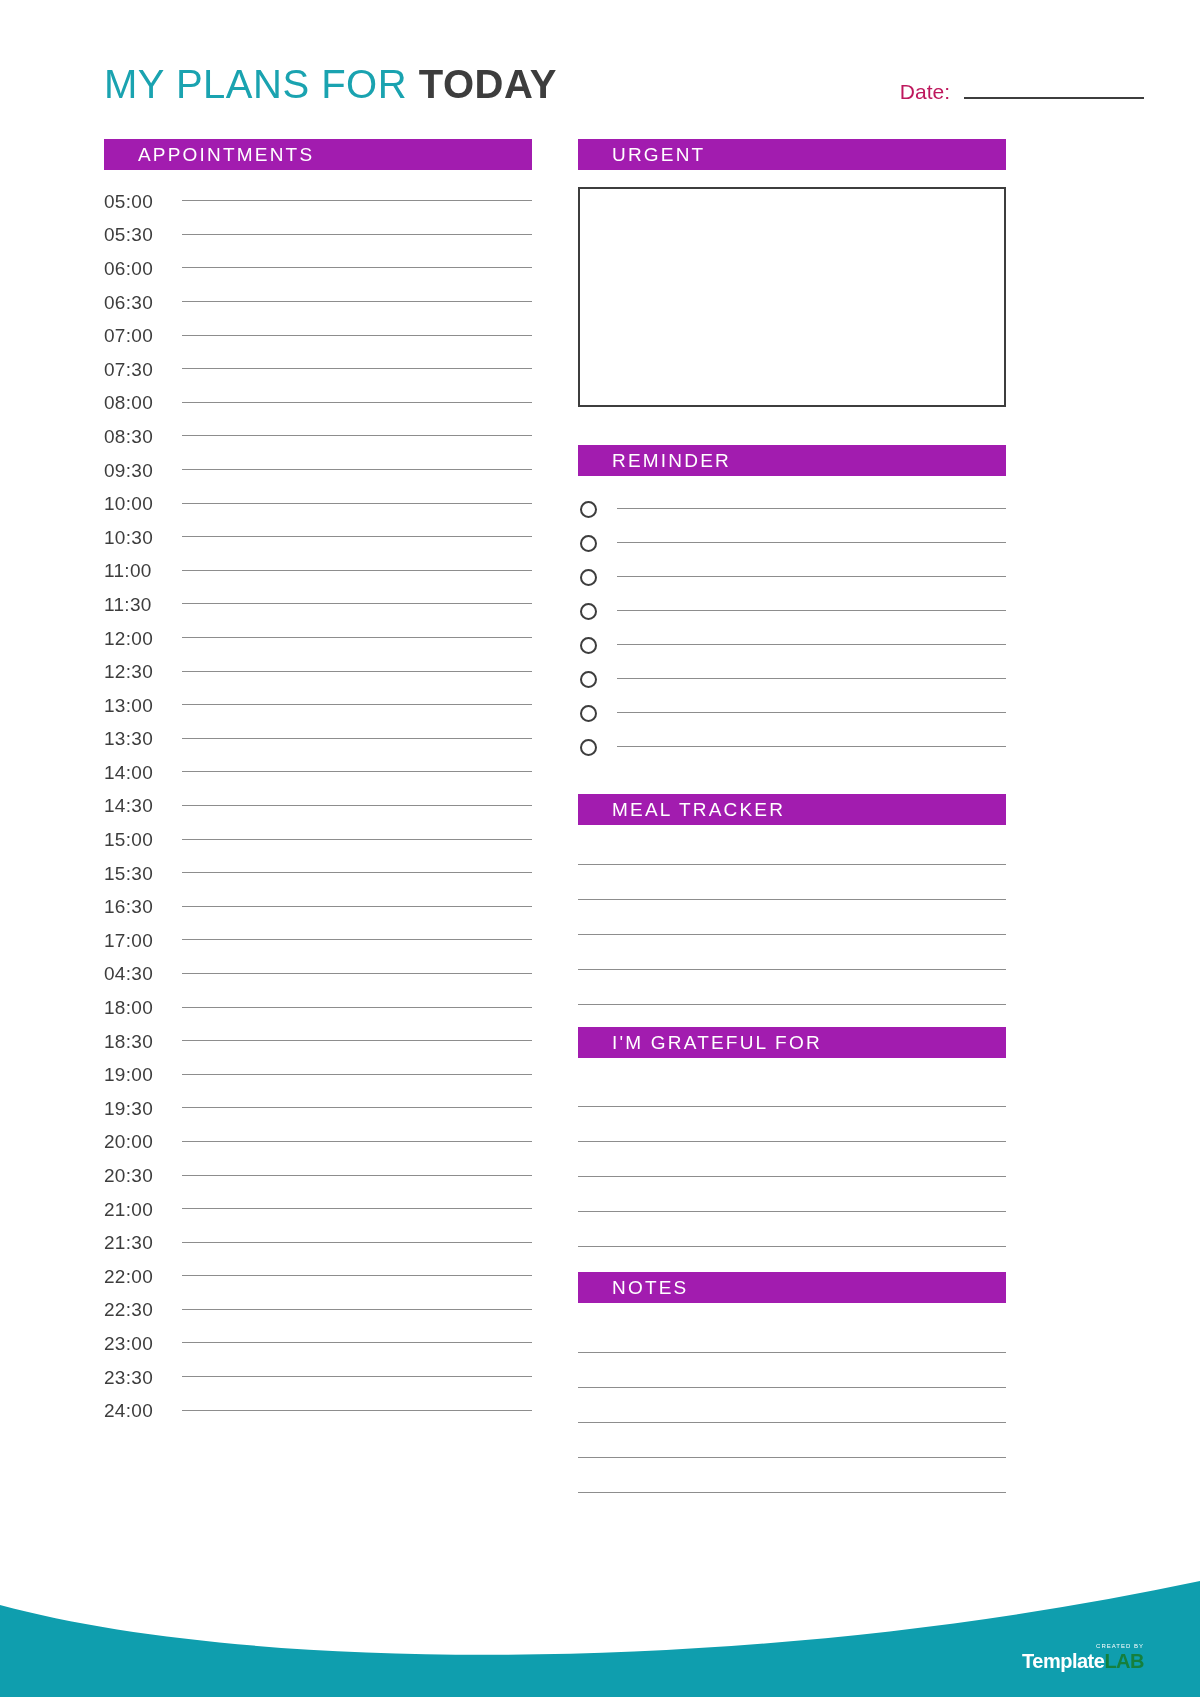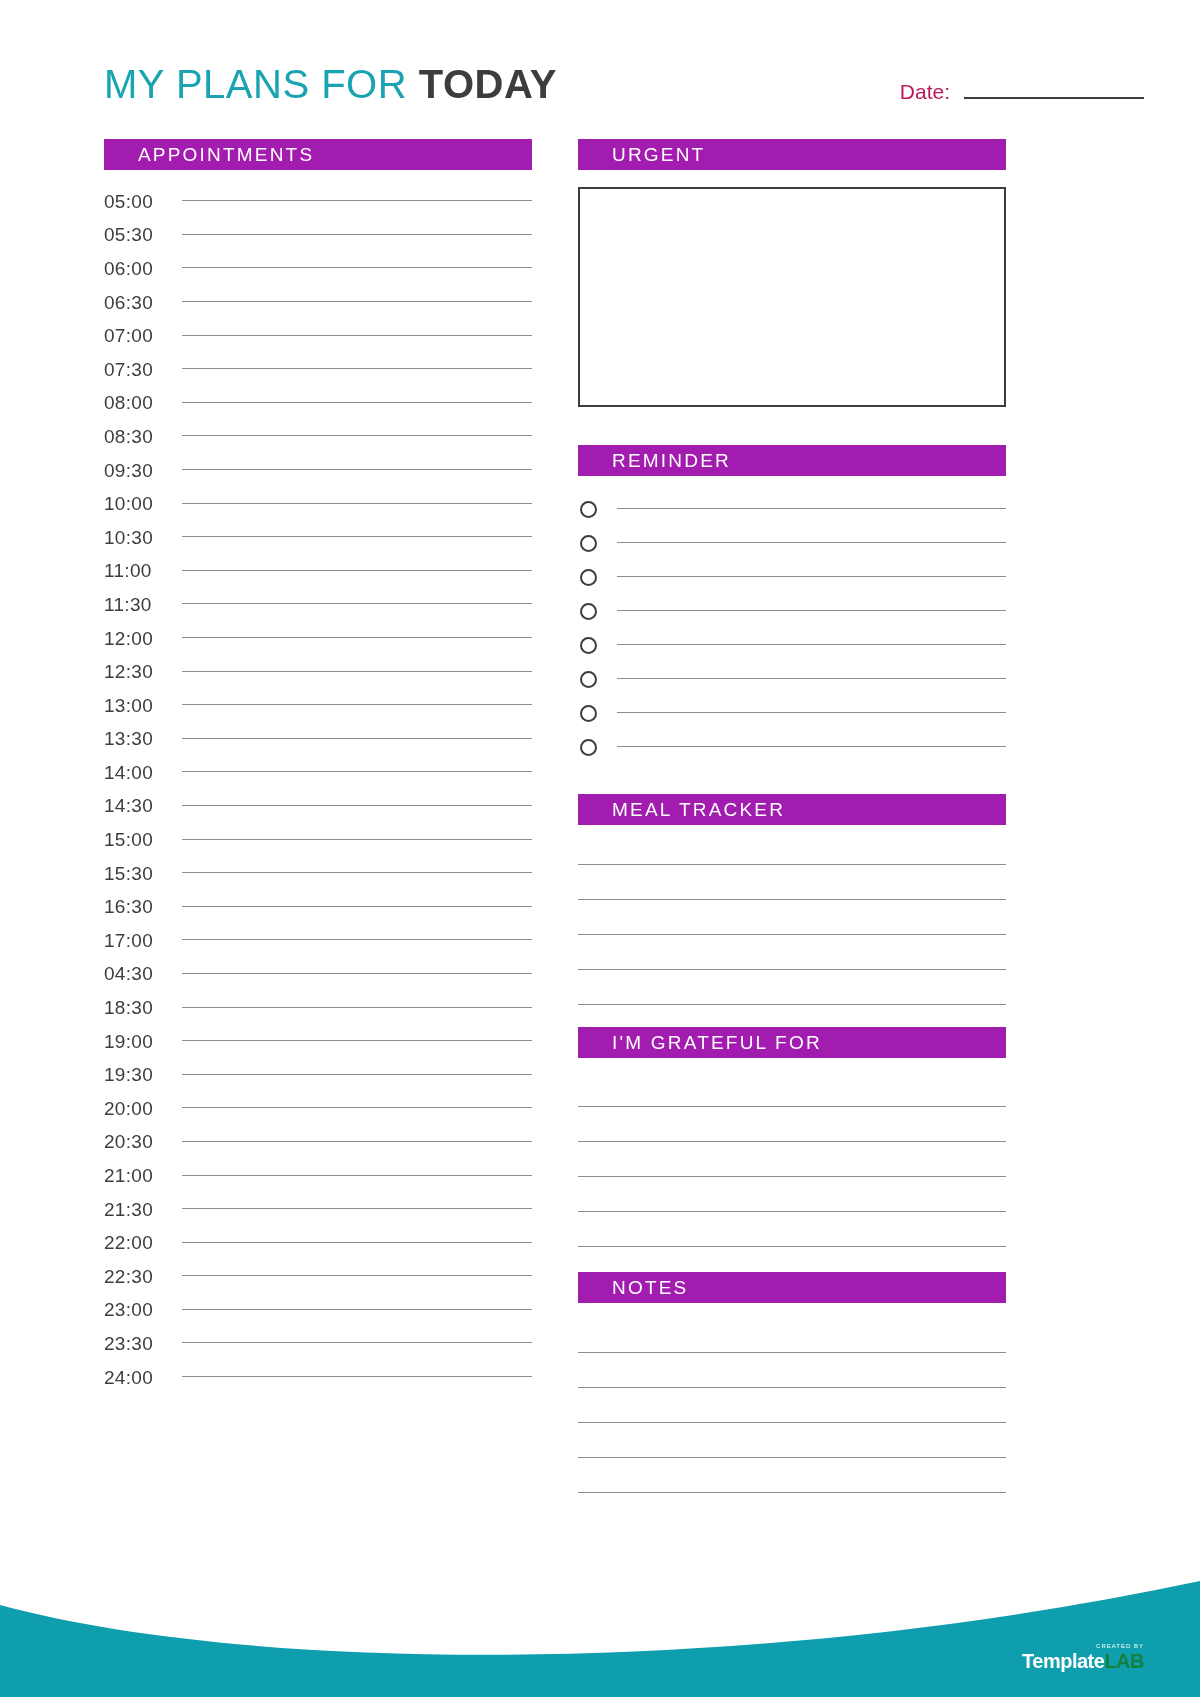--- a/index.html
+++ b/index.html
@@ -303,20 +303,24 @@
       </div>
     <div class="appt-row">
         <span class="appt-time">17:00</span>
         <span class="appt-line"></span>
       </div>
     <div class="appt-row">
         <span class="appt-time">04:30</span>
         <span class="appt-line"></span>
       </div>
     <div class="appt-row">
+        <span class="appt-time">18:00</span>
+        <span class="appt-line"></span>
+      </div>
+    <div class="appt-row">
         <span class="appt-time">18:30</span>
         <span class="appt-line"></span>
       </div>
     <div class="appt-row">
         <span class="appt-time">19:00</span>
         <span class="appt-line"></span>
       </div>
     <div class="appt-row">
         <span class="appt-time">19:30</span>
         <span class="appt-line"></span>

